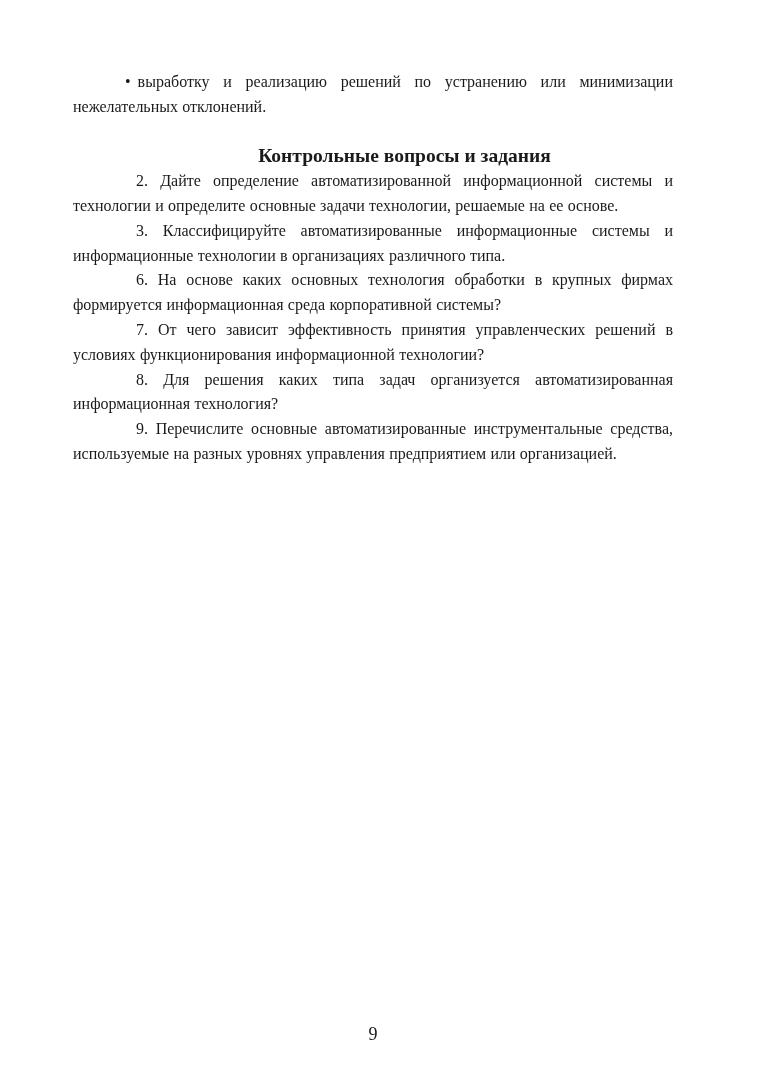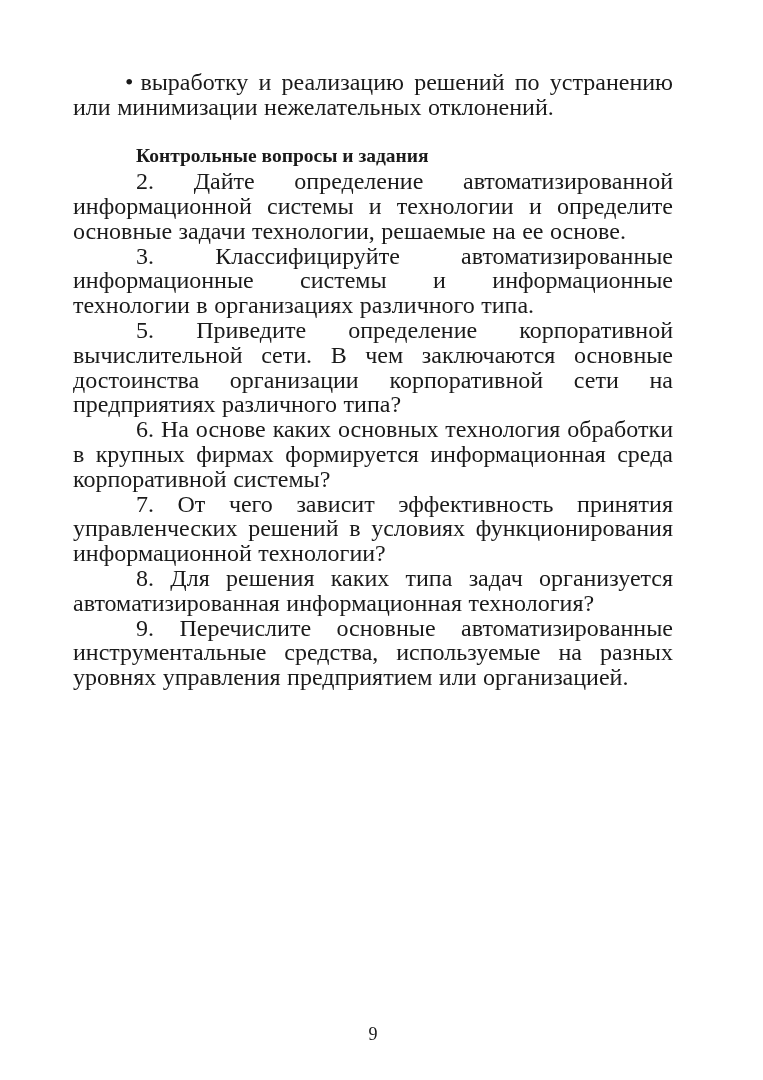--- a/index.html
+++ b/index.html
@@ -18,38 +18,38 @@
     inset: 0;
     background: #ffffff;
   }
   .content {
     position: absolute;
     left: 73px;
     top: 70px;
     width: 600px;
   }
   .para {
-    font-size: 24px;
+    font-size: 16px;
     line-height: 24.8px;
     text-align: justify;
     text-indent: 63px;
     word-spacing: 0.02em;
   }
   .bullet-item {
     text-indent: 52px;
   }
   .bullet-marker {
     padding-right: 7px;
   }
   .heading {
     font-size: 19.5px;
     line-height: 24.8px;
     font-weight: bold;
     text-indent: 63px;
-    text-align: left;
+    text-align: center;
     margin-top: 24.8px;
   }
   .page-number {
     position: absolute;
     left: 73px;
     top: 1022px;
     width: 600px;
     text-align: center;
     font-size: 18px;
     line-height: 24px;
@@ -64,21 +64,20 @@
     <p class="para bullet-item"><span class="bullet-marker">•</span><span>выработку и реализацию решений по устранению или минимиза­ции нежелательных отклонений.</span></p>
 
     <h2 class="heading">Контрольные вопросы и задания</h2>
 
 
     <p class="para question"><span>2.</span> <span>Дайте определение автоматизированной информационной систе­мы и технологии и определите основные задачи технологии, решаемые на ее основе.</span></p>
 
     <p class="para question"><span>3.</span> <span>Классифицируйте автоматизированные информационные системы и информационные технологии в организациях различного типа.</span></p>
 
 
-    <p class="para question"><span>5.</span> <span>Приведите определение корпоративной вычислительной сети. В чем заключаются основные достоинства организации корпоративной сети на предприятиях различного типа?</span></p>
 
     <p class="para question"><span>6.</span> <span>На основе каких основных технология обработки в крупных фир­мах формируется информационная среда корпоративной системы?</span></p>
 
     <p class="para question"><span>7.</span> <span>От чего зависит эффективность принятия управленческих реше­ний в условиях функционирования информационной технологии?</span></p>
 
     <p class="para question"><span>8.</span> <span>Для решения каких типа задач организуется автоматизированная информационная технология?</span></p>
 
     <p class="para question"><span>9.</span> <span>Перечислите основные автоматизированные инструментальные средства, используемые на разных уровнях управления предприятием или организацией.</span></p>
 
   </main>

